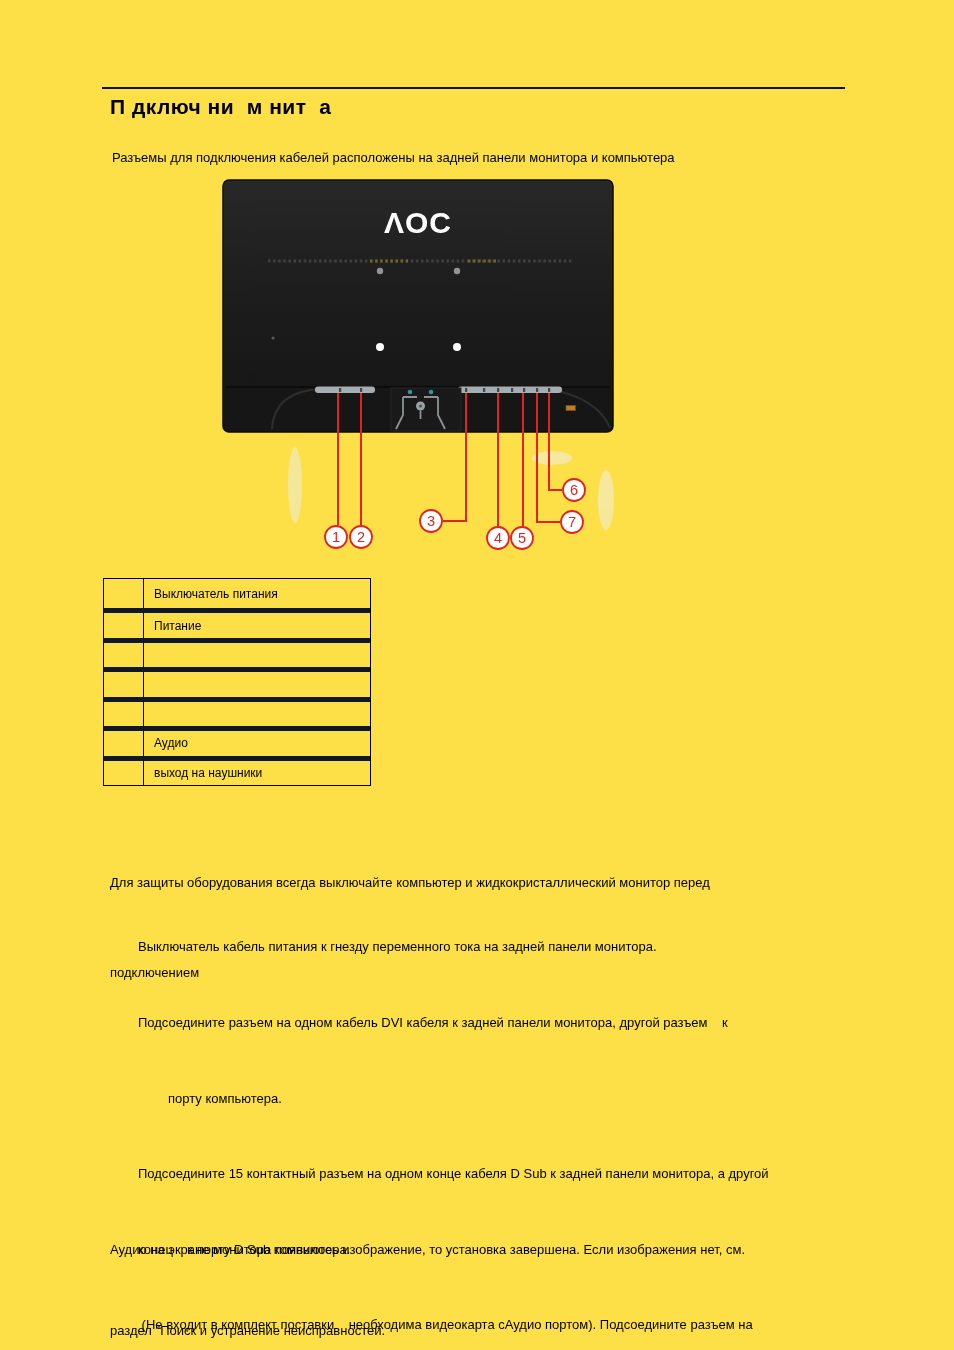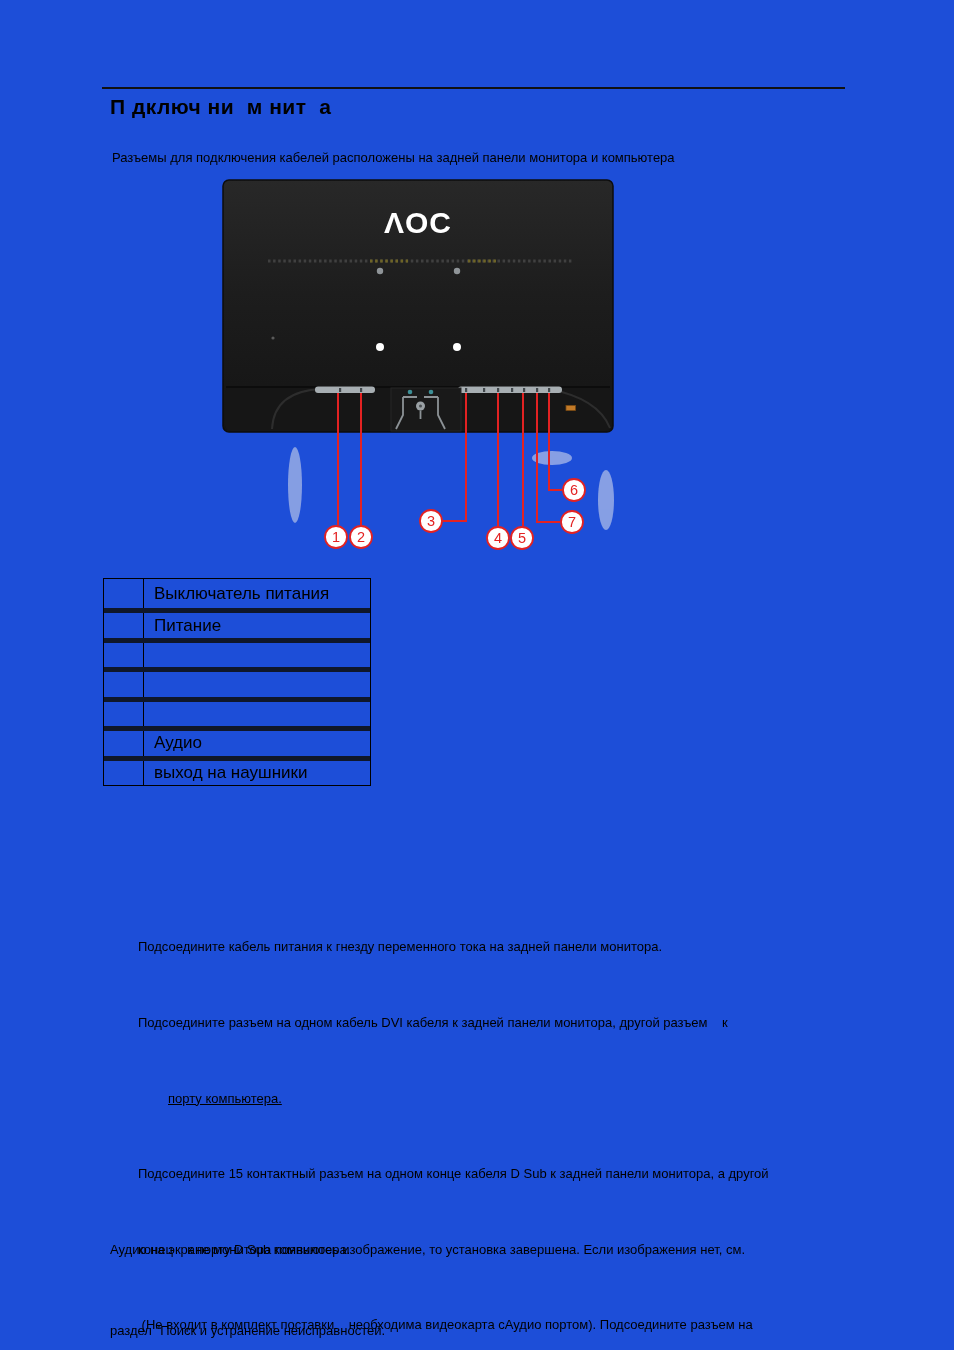--- a/index.html
+++ b/index.html
@@ -1,47 +1,47 @@
 <!DOCTYPE html>
 <html><head>
 <meta charset="utf-8">
 <style>
   html,body{margin:0;padding:0;background:#888;}
   .page{
     position:relative;
     width:954px;height:1350px;
-    background:#1d4ed8;
+    background:#fde047;
     font-family:"Liberation Sans","DejaVu Sans",sans-serif;
     color:#000;
     overflow:hidden;
     margin:0 auto;
   }
   .abs{position:absolute;}
   .rule{left:102px;top:87px;width:743px;height:2px;background:#111;}
   .title{
     left:110px;top:94px;
     font-size:21px;font-weight:bold;line-height:26px;
     white-space:pre;letter-spacing:.5px;
   }
   .body-text{font-size:13px;white-space:pre;}
   .intro{left:112px;top:148px;line-height:20px;}
   .figure{left:200px;top:172px;width:430px;height:382px;}
   .conn-table{
     left:103px;top:578px;width:268px;height:208px;
     border:1px solid #000;box-sizing:border-box;
     display:grid;grid-template-rows:repeat(7,1fr);
-    font-size:17px;
+    font-size:12px;
   }
   .t-row{display:grid;grid-template-columns:40px 1fr;border-top:5px solid #0f172a;}
   .t-row:first-child{border-top:none;}
   .t-c1{border-right:1px solid #000;}
   .t-c2{display:flex;align-items:center;padding-left:10px;white-space:pre;}
   .warning{left:110px;top:808px;line-height:30px;}
   .steps{left:138px;top:884px;line-height:25.2px;}
-  .steps .cont{padding-left:30px;text-decoration:underline;}
+  .steps .cont{padding-left:30px;}
   .closing{left:110px;top:1182px;line-height:27px;}
 </style>
 </head>
 <body>
 
 <div class="page">
 
   <div class="abs rule"></div>
 
   <div class="abs title">П дключ ни  м нит  а</div>
@@ -183,23 +183,27 @@
     <div class="t-row">
       <div class="t-c1"></div>
       <div class="t-c2">Аудио</div>
     </div>
     <div class="t-row">
       <div class="t-c1"></div>
       <div class="t-c2">выход на наушники</div>
     </div>
   </div>
 
+  <div class="abs body-text warning">
+    <div>Для защиты оборудования всегда выключайте компьютер и жидкокристаллический монитор перед</div>
+    <div>подключением</div>
+  </div>
 
   <div class="abs body-text steps">
-    <div>Подсоедините кабель питания к гнезду переменного тока на задней панели монитора.</div>
+    <div>Выключатель кабель питания к гнезду переменного тока на задней панели монитора.</div>
     <div>Подсоедините разъем на одном кабель DVI кабеля к задней панели монитора, другой разъем    к</div>
     <div class="cont">порту компьютера.</div>
     <div>Подсоедините 15 контактный разъем на одном конце кабеля D Sub к задней панели монитора, а другой</div>
     <div>конец    к порту D Sub компьютера.</div>
     <div> (Не входит в комплект поставки    необходима видеокарта сАудио портом). Подсоедините разъем на</div>
     
     
     
     
     

